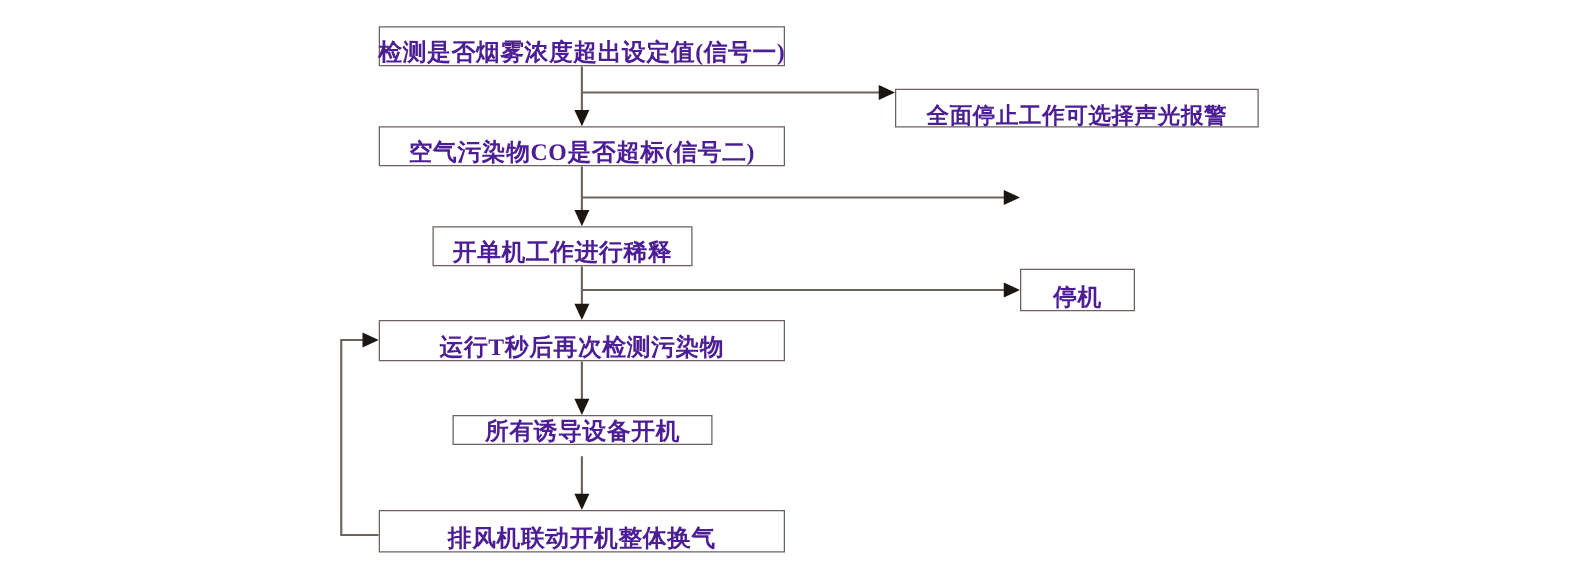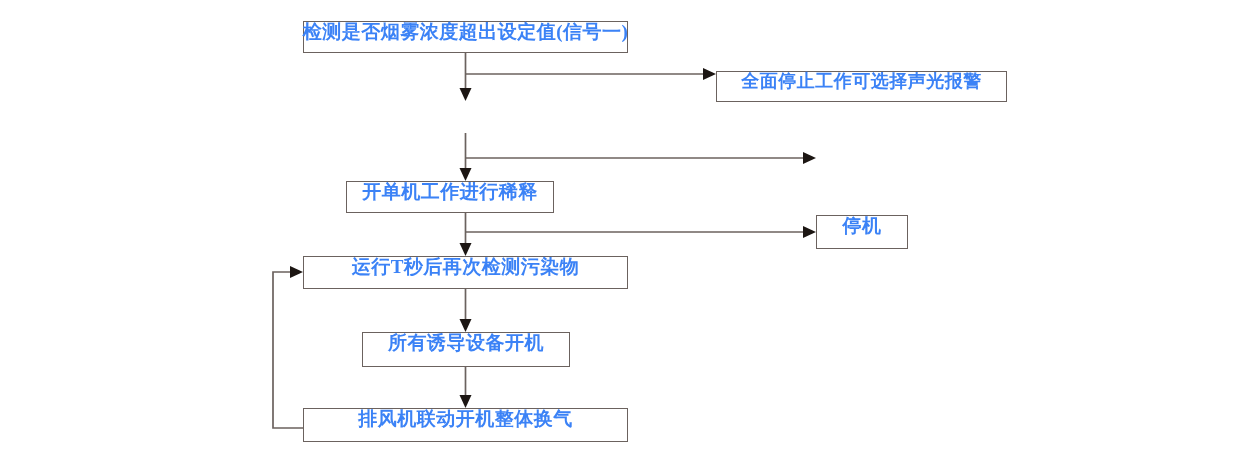--- a/index.html
+++ b/index.html
@@ -14,23 +14,23 @@
     background: #ffffff;
     font-family: "Liberation Serif", "DejaVu Serif", serif;
     overflow: hidden;
   }
   .node {
     position: absolute;
     box-sizing: border-box;
     border: 1.6px solid #6b625e;
     background: #ffffff;
     display: flex;
-    align-items: flex-start;
+    align-items: flex-end;
     justify-content: center;
-    color: #3b82f6;
+    color: #4c1d95;
     font-weight: 700;
     letter-spacing: 0.5px;
     white-space: nowrap;
   }
   .node .label {
     display: block;
     line-height: 1;
   }
   .svg-layer {
     position: absolute;
@@ -103,35 +103,38 @@
   </svg>
 
   <div class="node" style="left:303px; top:21px; width:325px; height:32px; font-size:19px;">
     <span class="label">检测是否烟雾浓度超出设定值(信号一)</span>
   </div>
 
   <div class="node" style="left:716px; top:58px; width:291px; height:31px; font-size:18px;margin-top:13px;">
     <span class="label">全面停止工作可选择声光报警</span>
   </div>
 
+  <div class="node" style="left:303px; top:101px; width:325px; height:32px; font-size:19px;">
+    <span class="label">空气污染物CO是否超标(信号二)</span>
+  </div>
 
 
   <div class="node" style="left:346px; top:181px; width:208px; height:32px; font-size:19px;">
     <span class="label">开单机工作进行稀释</span>
   </div>
 
   <div class="node" style="left:816px; top:215px; width:92px; height:34px; font-size:19px;">
     <span class="label">停机</span>
   </div>
 
   <div class="node" style="left:303px; top:256px; width:325px; height:33px; font-size:19px;">
     <span class="label">运行T秒后再次检测污染物</span>
   </div>
 
-  <div class="node" style="left:362px; top:332px; width:208px; height:35px; font-size:19px;">
+  <div class="node" style="left:362px; top:332px; width:208px; height:24px; font-size:19px;">
     <span class="label">所有诱导设备开机</span>
   </div>
 
   <div class="node" style="left:303px; top:408px; width:325px; height:34px; font-size:19px;">
     <span class="label">排风机联动开机整体换气</span>
   </div>
 
 </div>
 
 </body></html>

